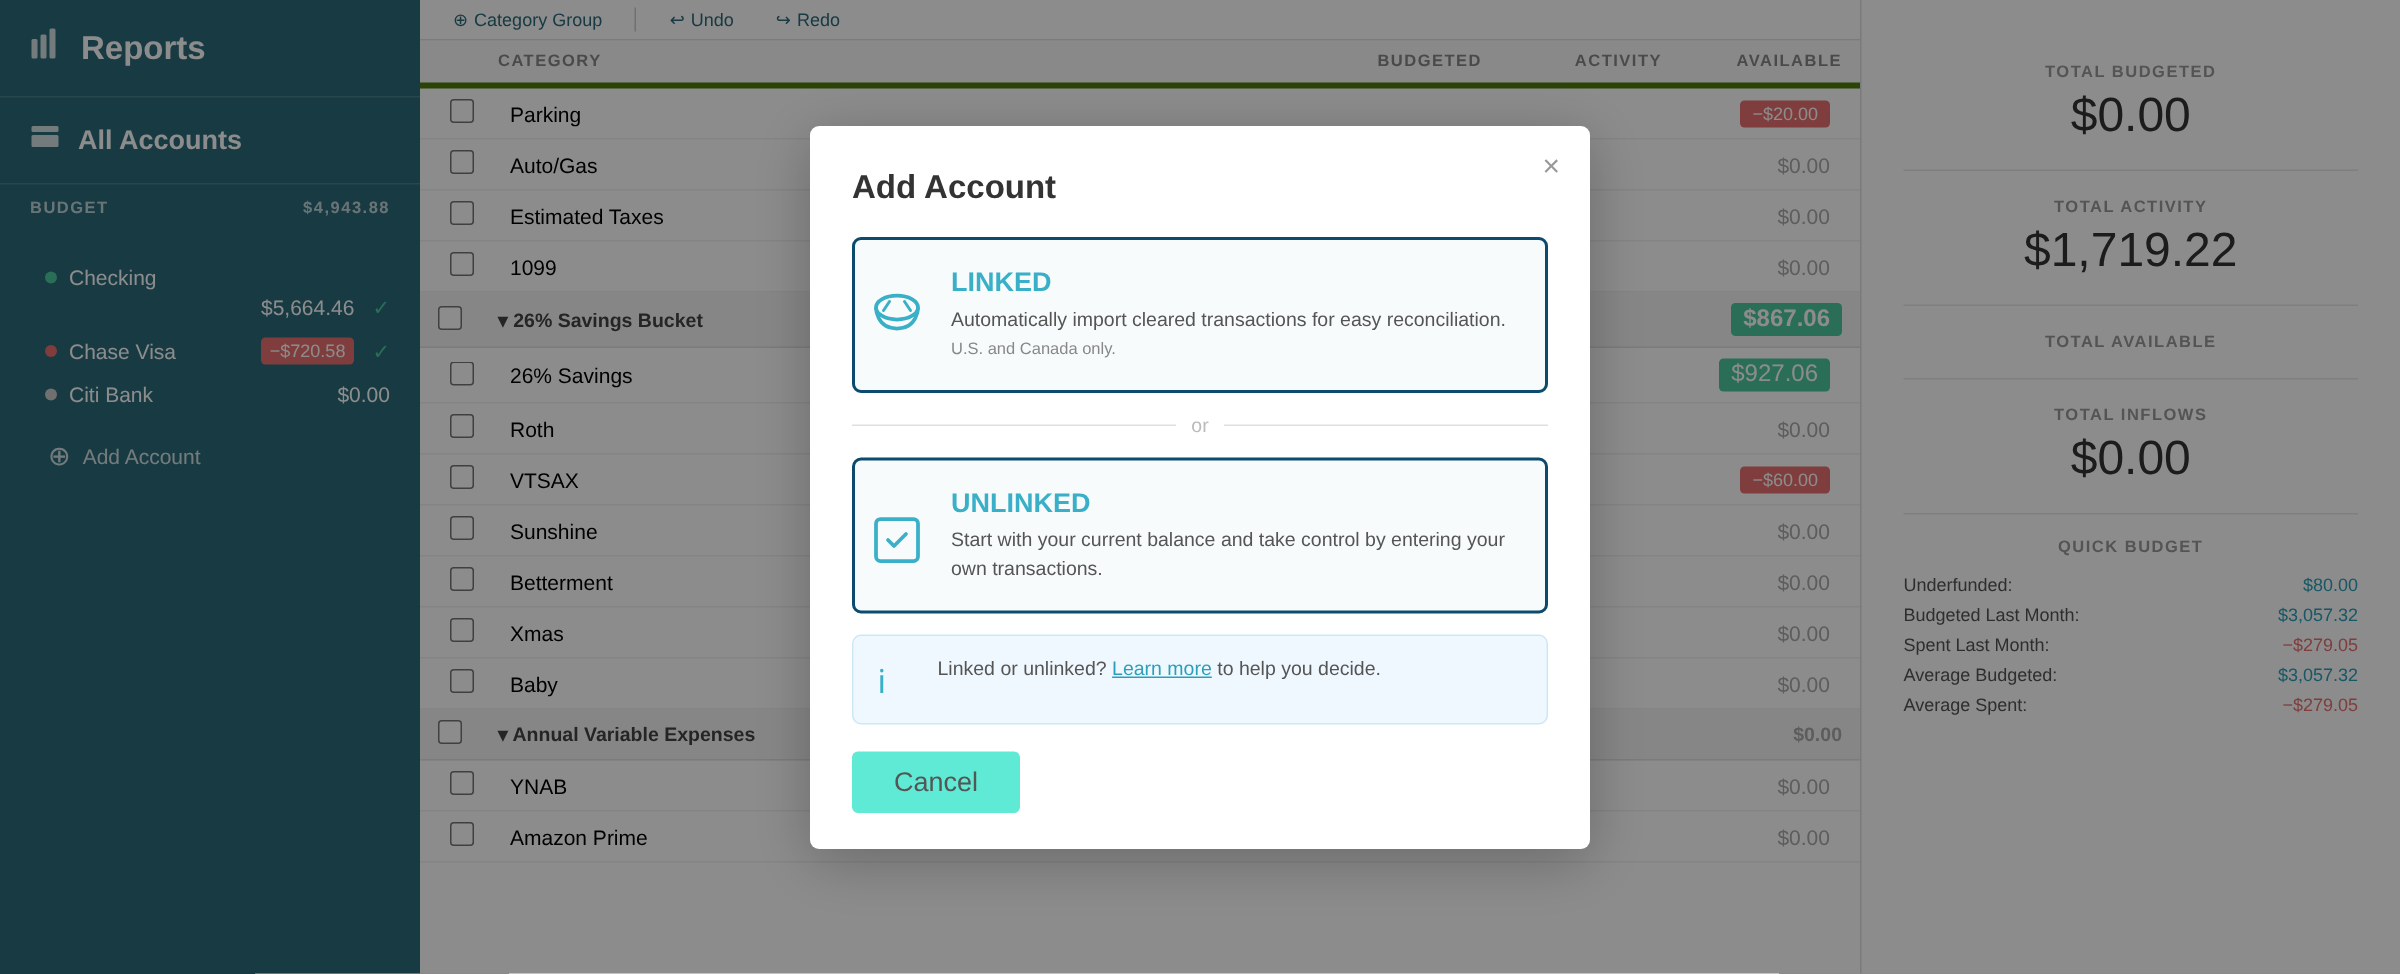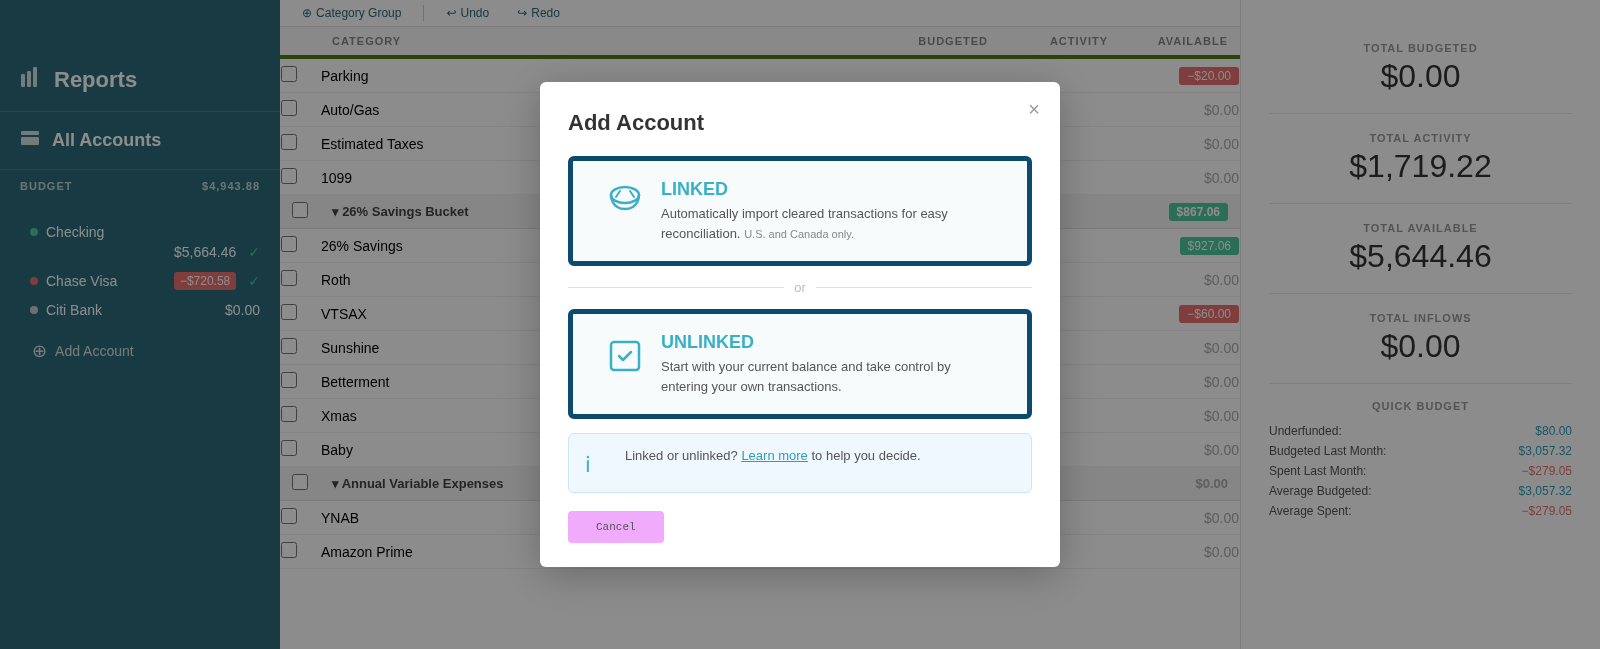--- a/index.html
+++ b/index.html
@@ -17,21 +17,20 @@
     }
     .sidebar-reports {
       display: flex;
       align-items: center;
       gap: 12px;
       padding: 18px 20px;
       font-size: 22px;
       font-weight: 600;
       color: #fff;
       border-bottom: 1px solid rgba(255,255,255,0.15);
-      margin-top: 48px;
     }
     .sidebar-reports .icon { font-size: 20px; }
     .sidebar-all-accounts {
       display: flex;
       align-items: center;
       gap: 12px;
       padding: 16px 20px;
       font-size: 18px;
       font-weight: 600;
       color: #fff;
@@ -112,28 +111,28 @@
       background: #f9f9f9;
       border-bottom: 4px solid #4d7c0f;
       font-size: 11px;
       font-weight: 700;
       letter-spacing: 1px;
       color: #888;
     }
     .table-row {
       display: grid;
       grid-template-columns: 40px 1fr 120px 120px 120px;
-      padding: 7px 1px;
+      padding: 7px 20px;
       border-bottom: 1px solid #f0f0f0;
       font-size: 14px;
       align-items: center;
     }
     .table-row .available { text-align: right; }
     .avail-neg { background: #e87070; color: #fff; padding: 2px 8px; border-radius: 3px; font-size: 12px; display: inline-block; }
-    .avail-pos { background: #4dc8a0; color: #fff; padding: 2px 8px; border-radius: 3px; font-size: 12px; display: inline-block; }
+    .avail-pos { background: #4dc8a0; color: #fff; padding: 2px 8px; border-radius: 3px; font-size: 16px; display: inline-block; }
     .avail-zero { color: #aaa; }
     .group-row {
       display: grid;
       grid-template-columns: 40px 1fr 120px 120px 120px;
       padding: 7px 12px;
       background: #f5f5f5;
       border-bottom: 1px solid #e0e0e0;
       font-size: 13px;
       font-weight: 600;
       color: #444;
@@ -191,28 +190,28 @@
       color: #333;
       margin-bottom: 20px;
     }
     .modal-close {
       position: absolute;
       top: 16px; right: 20px;
       background: none; border: none;
       font-size: 20px; color: #999; cursor: pointer;
     }
     .option-card {
-      border: 5px solid #0c4a6e;
+      border: 2px solid #0c4a6e;
       border-radius: 6px;
-      padding: 18px 32px;
+      padding: 18px 8px;
       margin-bottom: 14px;
       cursor: pointer;
       display: flex;
       gap: 16px;
-      align-items: flex-start;
+      align-items: center;
       background: #f8fbfc;
     }
     .option-icon { font-size: 32px; color: #3ab0c8; min-width: 40px; display: flex; align-items: center; justify-content: center; margin-top: 4px; }
     .option-icon-unlinked { font-size: 28px; color: #3ab0c8; min-width: 40px; display: flex; align-items: center; justify-content: center; margin-top: 6px; }
     .option-title { font-size: 18px; font-weight: 700; color: #3ab0c8; margin-bottom: 4px; }
     .option-desc { font-size: 13px; color: #555; line-height: 1.5; }
     .option-desc .small { font-size: 11px; color: #888; }
     .or-divider { text-align: center; color: #bbb; font-size: 13px; margin: 6px 0 14px; display: flex; align-items: center; gap: 10px; }
     .or-divider::before, .or-divider::after { content: ''; flex: 1; height: 1px; background: #e0e0e0; }
     .info-box {
@@ -224,28 +223,27 @@
       gap: 12px;
       align-items: flex-start;
       margin-bottom: 18px;
       font-size: 13px;
       color: #555;
     }
     .info-icon { font-size: 22px; color: #3ab0c8; min-width: 28px; }
     .info-link { color: #2b9fba; text-decoration: underline; cursor: pointer; margin-top: 24px; }
     .modal-footer { display: flex; justify-content: flex-start; }
     .cancel-btn {
-      background: #f0abfc;
+      background: #5eead4;
       border: none;
       border-radius: 4px;
       padding: 10px 28px;
-      font-size: 11px;
+      font-size: 18px;
       color: #555;
       cursor: pointer;
-      font-family: Liberation Mono, monospace;
     }
   </style>
 </head>
 <body>
 
 <div class="sidebar">
   <div class="sidebar-reports">
     <span class="icon">
       <svg width="22" height="22" viewBox="0 0 22 22" fill="none">
         <rect x="1" y="8" width="4" height="13" rx="1" fill="rgba(255,255,255,0.8)"></rect>
@@ -439,21 +437,20 @@
   <div class="stat-block">
     <div class="stat-label">TOTAL BUDGETED</div>
     <div class="stat-value">$0.00</div>
   </div>
   <div class="stat-block">
     <div class="stat-label">TOTAL ACTIVITY</div>
     <div class="stat-value">$1,719.22</div>
   </div>
   <div class="stat-block">
     <div class="stat-label">TOTAL AVAILABLE</div>
-    <div class="stat-value">$5,644.46</div>
   </div>
   <div class="stat-block">
     <div class="stat-label">TOTAL INFLOWS</div>
     <div class="stat-value">$0.00</div>
   </div>
   <div class="quick-budget-section">
     <div class="quick-budget-title">QUICK BUDGET</div>
     <div id="quick-rows">
         <div class="quick-row">
     <span>Underfunded:</span>

